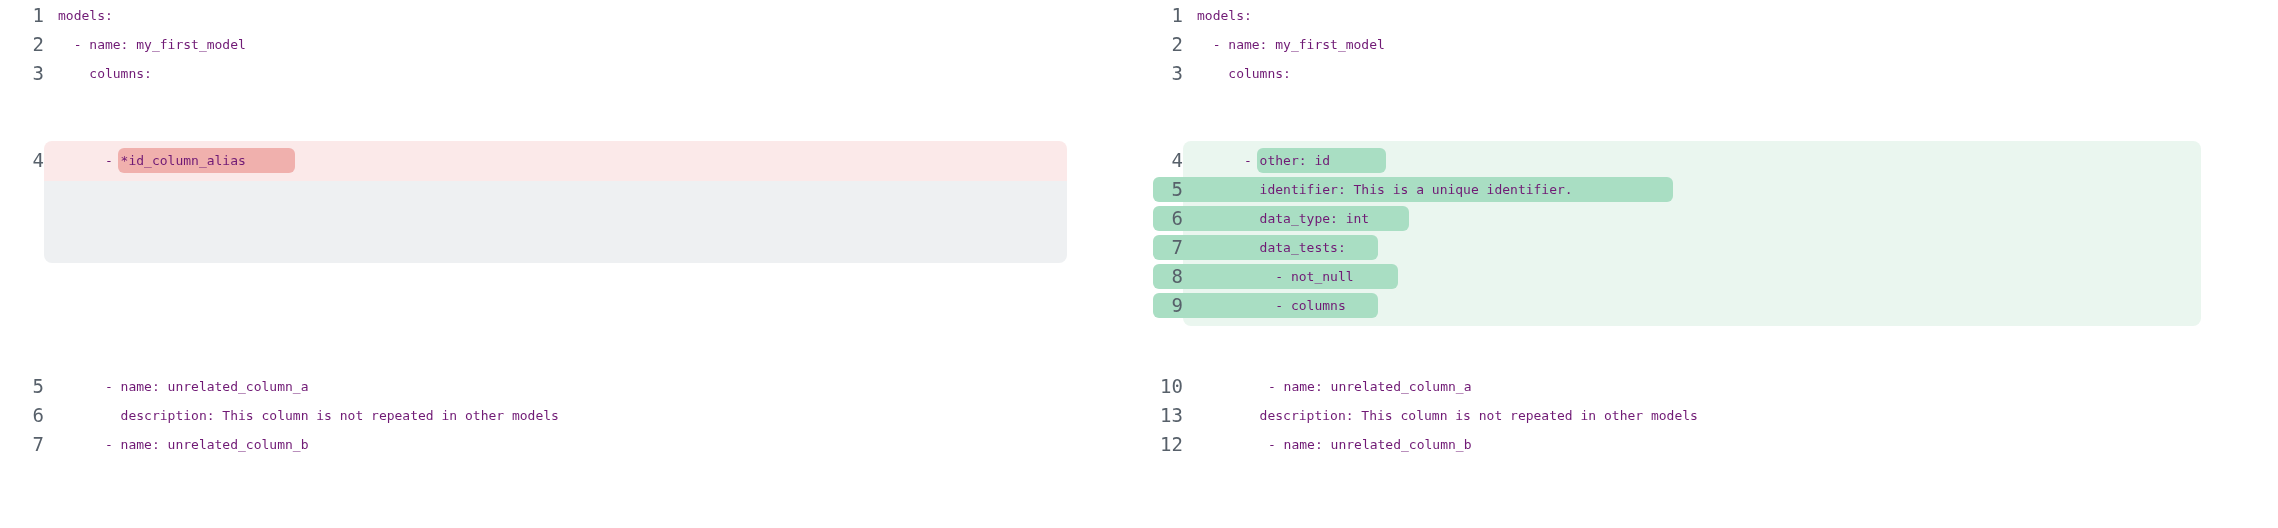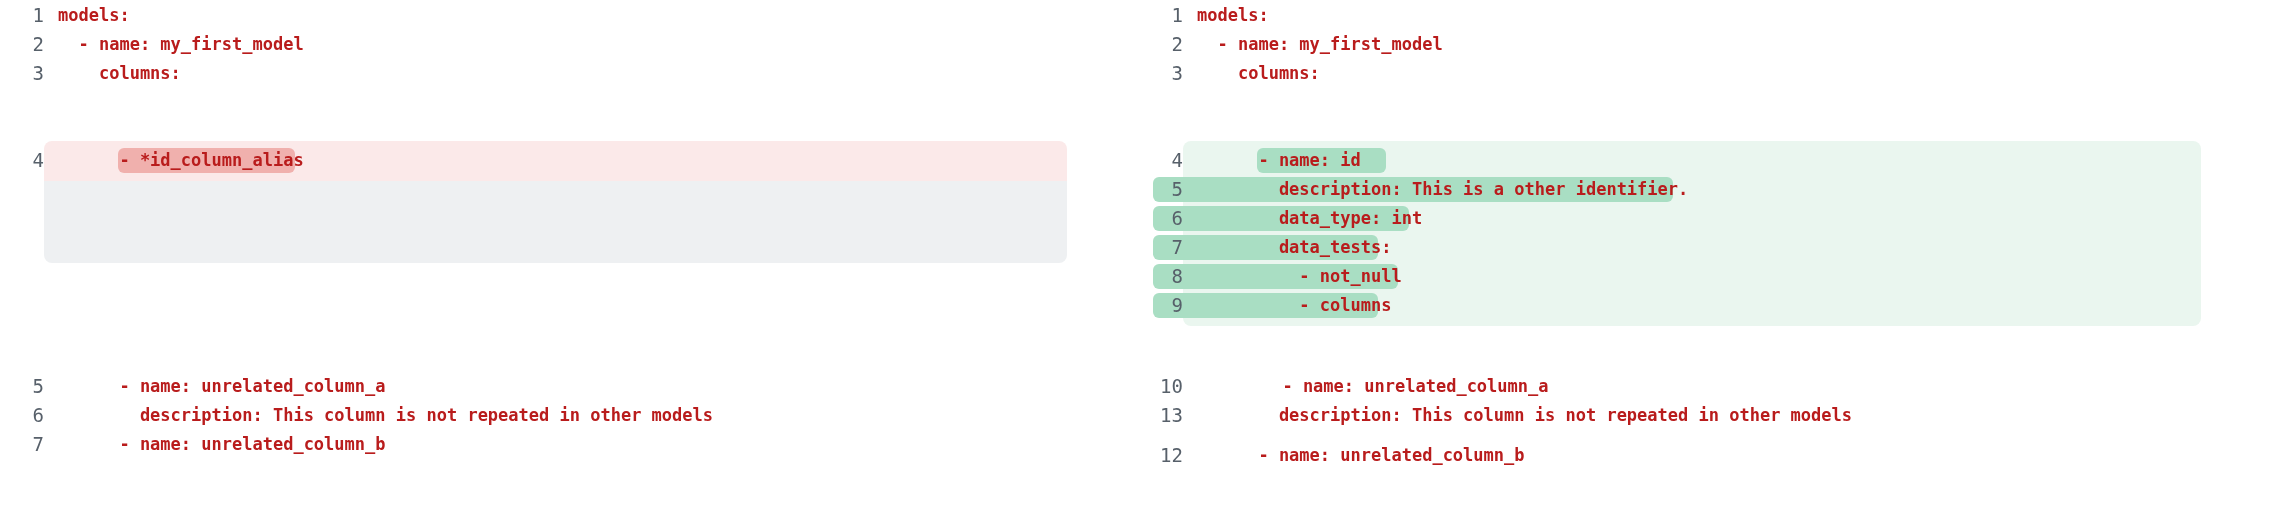--- a/index.html
+++ b/index.html
@@ -40,27 +40,26 @@
     line-height:27px;
     font-family:"DejaVu Sans Mono","Liberation Mono",monospace;
     letter-spacing:0px;
     user-select:none;
   }
   .pane-right .gutter{ width:44px; min-width:44px; }
 
   .code{
     flex:1;
     position:relative;
-    font-size:17px;
+    font-size:13px;
     line-height:27px;
-    color:#b91c1c;
+    color:#701a75;
     white-space:pre;
     padding-left:14px;
     box-sizing:border-box;
-    font-weight:bold;
   }
   .code .txt{position:relative;z-index:2;}
 
   
   .blockbg{
     position:absolute;
     left:44px;
     border-radius:8px;
   }
   .bg-del-head{
@@ -151,25 +150,25 @@
       <div class="row" style="top:31px;">
         <div class="gutter">2</div>
         <div class="code"><span class="txt">  - name: my_first_model</span></div>
       </div>
       <div class="row" style="top:60px;">
         <div class="gutter">3</div>
         <div class="code"><span class="txt">    columns:</span></div>
       </div>
       <div class="row" style="top:147px;">
         <div class="gutter">4</div>
-        <div class="code"><span class="txt">      - name: id</span></div>
+        <div class="code"><span class="txt">      - other: id</span></div>
       </div>
       <div class="row" style="top:176px;">
         <div class="gutter">5</div>
-        <div class="code"><span class="txt">        description: This is a other identifier.</span></div>
+        <div class="code"><span class="txt">        identifier: This is a unique identifier.</span></div>
       </div>
       <div class="row" style="top:205px;">
         <div class="gutter">6</div>
         <div class="code"><span class="txt">        data_type: int</span></div>
       </div>
       <div class="row" style="top:234px;">
         <div class="gutter">7</div>
         <div class="code"><span class="txt">        data_tests:</span></div>
       </div>
       <div class="row" style="top:263px;">
@@ -181,20 +180,20 @@
         <div class="code"><span class="txt">          - columns</span></div>
       </div>
       <div class="row" style="top:373px;gap:24px;">
         <div class="gutter">10</div>
         <div class="code"><span class="txt">      - name: unrelated_column_a</span></div>
       </div>
       <div class="row" style="top:402px;">
         <div class="gutter">13</div>
         <div class="code"><span class="txt">        description: This column is not repeated in other models</span></div>
       </div>
-      <div class="row" style="top:442px;">
+      <div class="row" style="top:431px;gap:24px;">
         <div class="gutter">12</div>
         <div class="code"><span class="txt">      - name: unrelated_column_b</span></div>
       </div>
     </div>
   </div>
 
 </div>
 
 </body></html>

